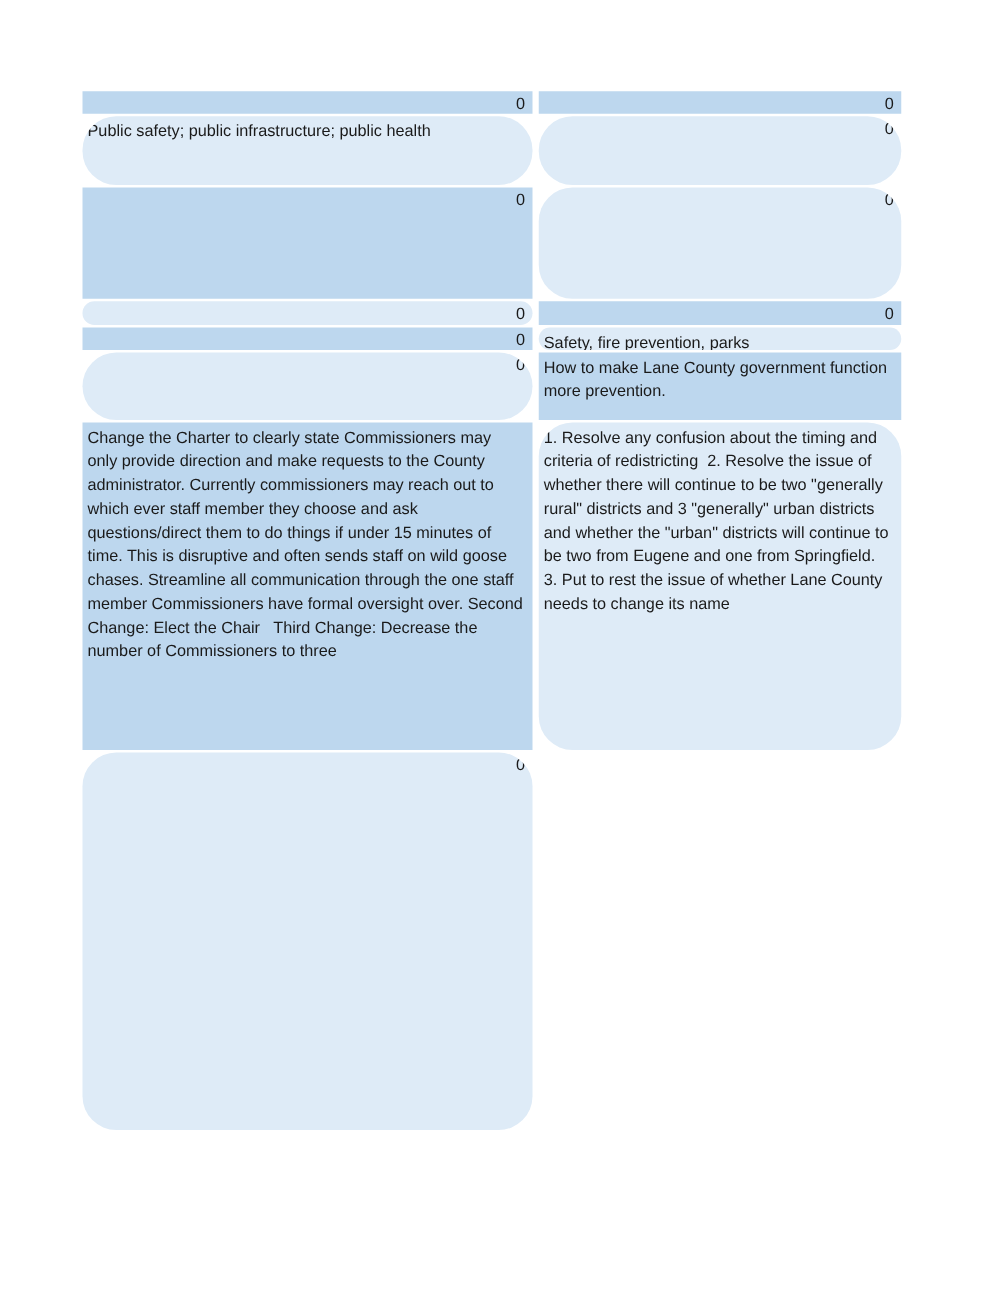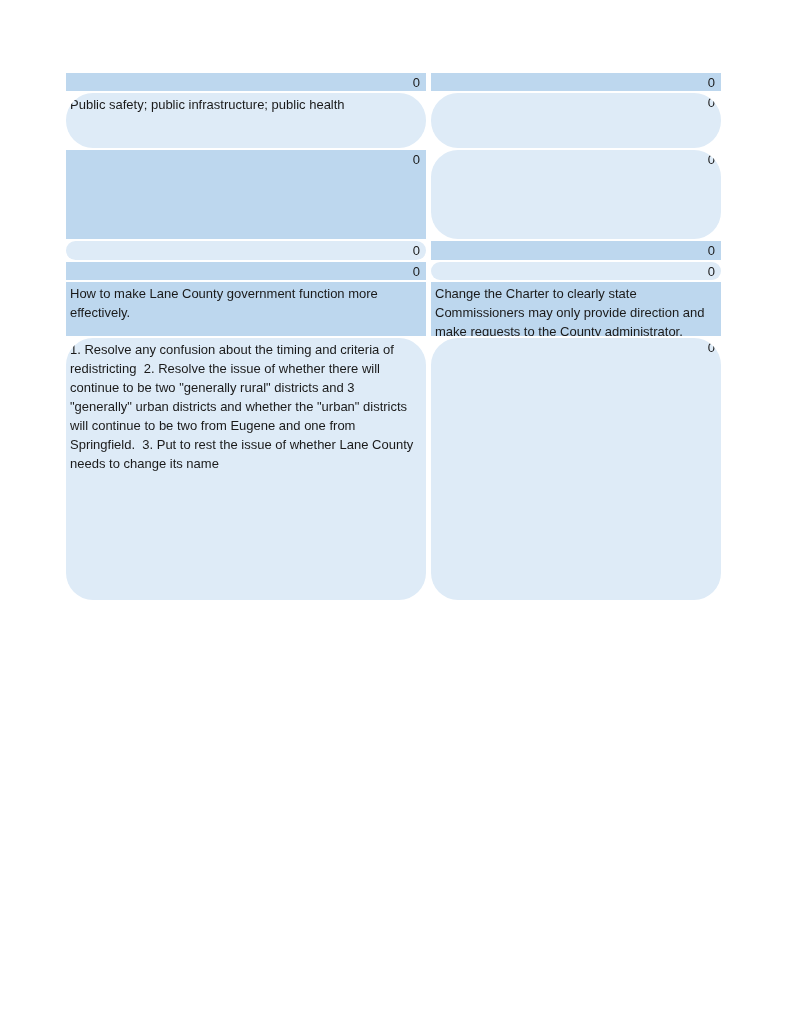--- a/index.html
+++ b/index.html
@@ -48,19 +48,20 @@
   <div class="response-table">
       <div class="cell dark num">0</div>
       <div class="cell dark num">0</div>
       <div class="cell light">Public safety; public infrastructure; public health</div>
       <div class="cell light num">0</div>
       <div class="cell dark num">0</div>
       <div class="cell light num">0</div>
       <div class="cell light num">0</div>
       <div class="cell dark num">0</div>
       <div class="cell dark num">0</div>
+      <div class="cell light">Safety, fire prevention, parks</div>
       <div class="cell light num">0</div>
-      <div class="cell dark">How to make Lane County government function more effectively.</div>
+      <div class="cell dark">How to make Lane County government function more prevention.</div>
       <div class="cell dark">Change the Charter to clearly state Commissioners may only provide direction and make requests to the County administrator. Currently commissioners may reach out to which ever staff member they choose and ask questions/direct them to do things if under 15 minutes of time. This is disruptive and often sends staff on wild goose chases. Streamline all communication through the one staff member Commissioners have formal oversight over. Second Change: Elect the Chair   Third Change: Decrease the number of Commissioners to three</div>
       <div class="cell light">1. Resolve any confusion about the timing and criteria of redistricting  2. Resolve the issue of whether there will continue to be two "generally rural" districts and 3 "generally" urban districts and whether the "urban" districts will continue to be two from Eugene and one from Springfield.  3. Put to rest the issue of whether Lane County needs to change its name</div>
       <div class="cell light num">0</div>
     </div>
 </div>
 
 </body></html>

